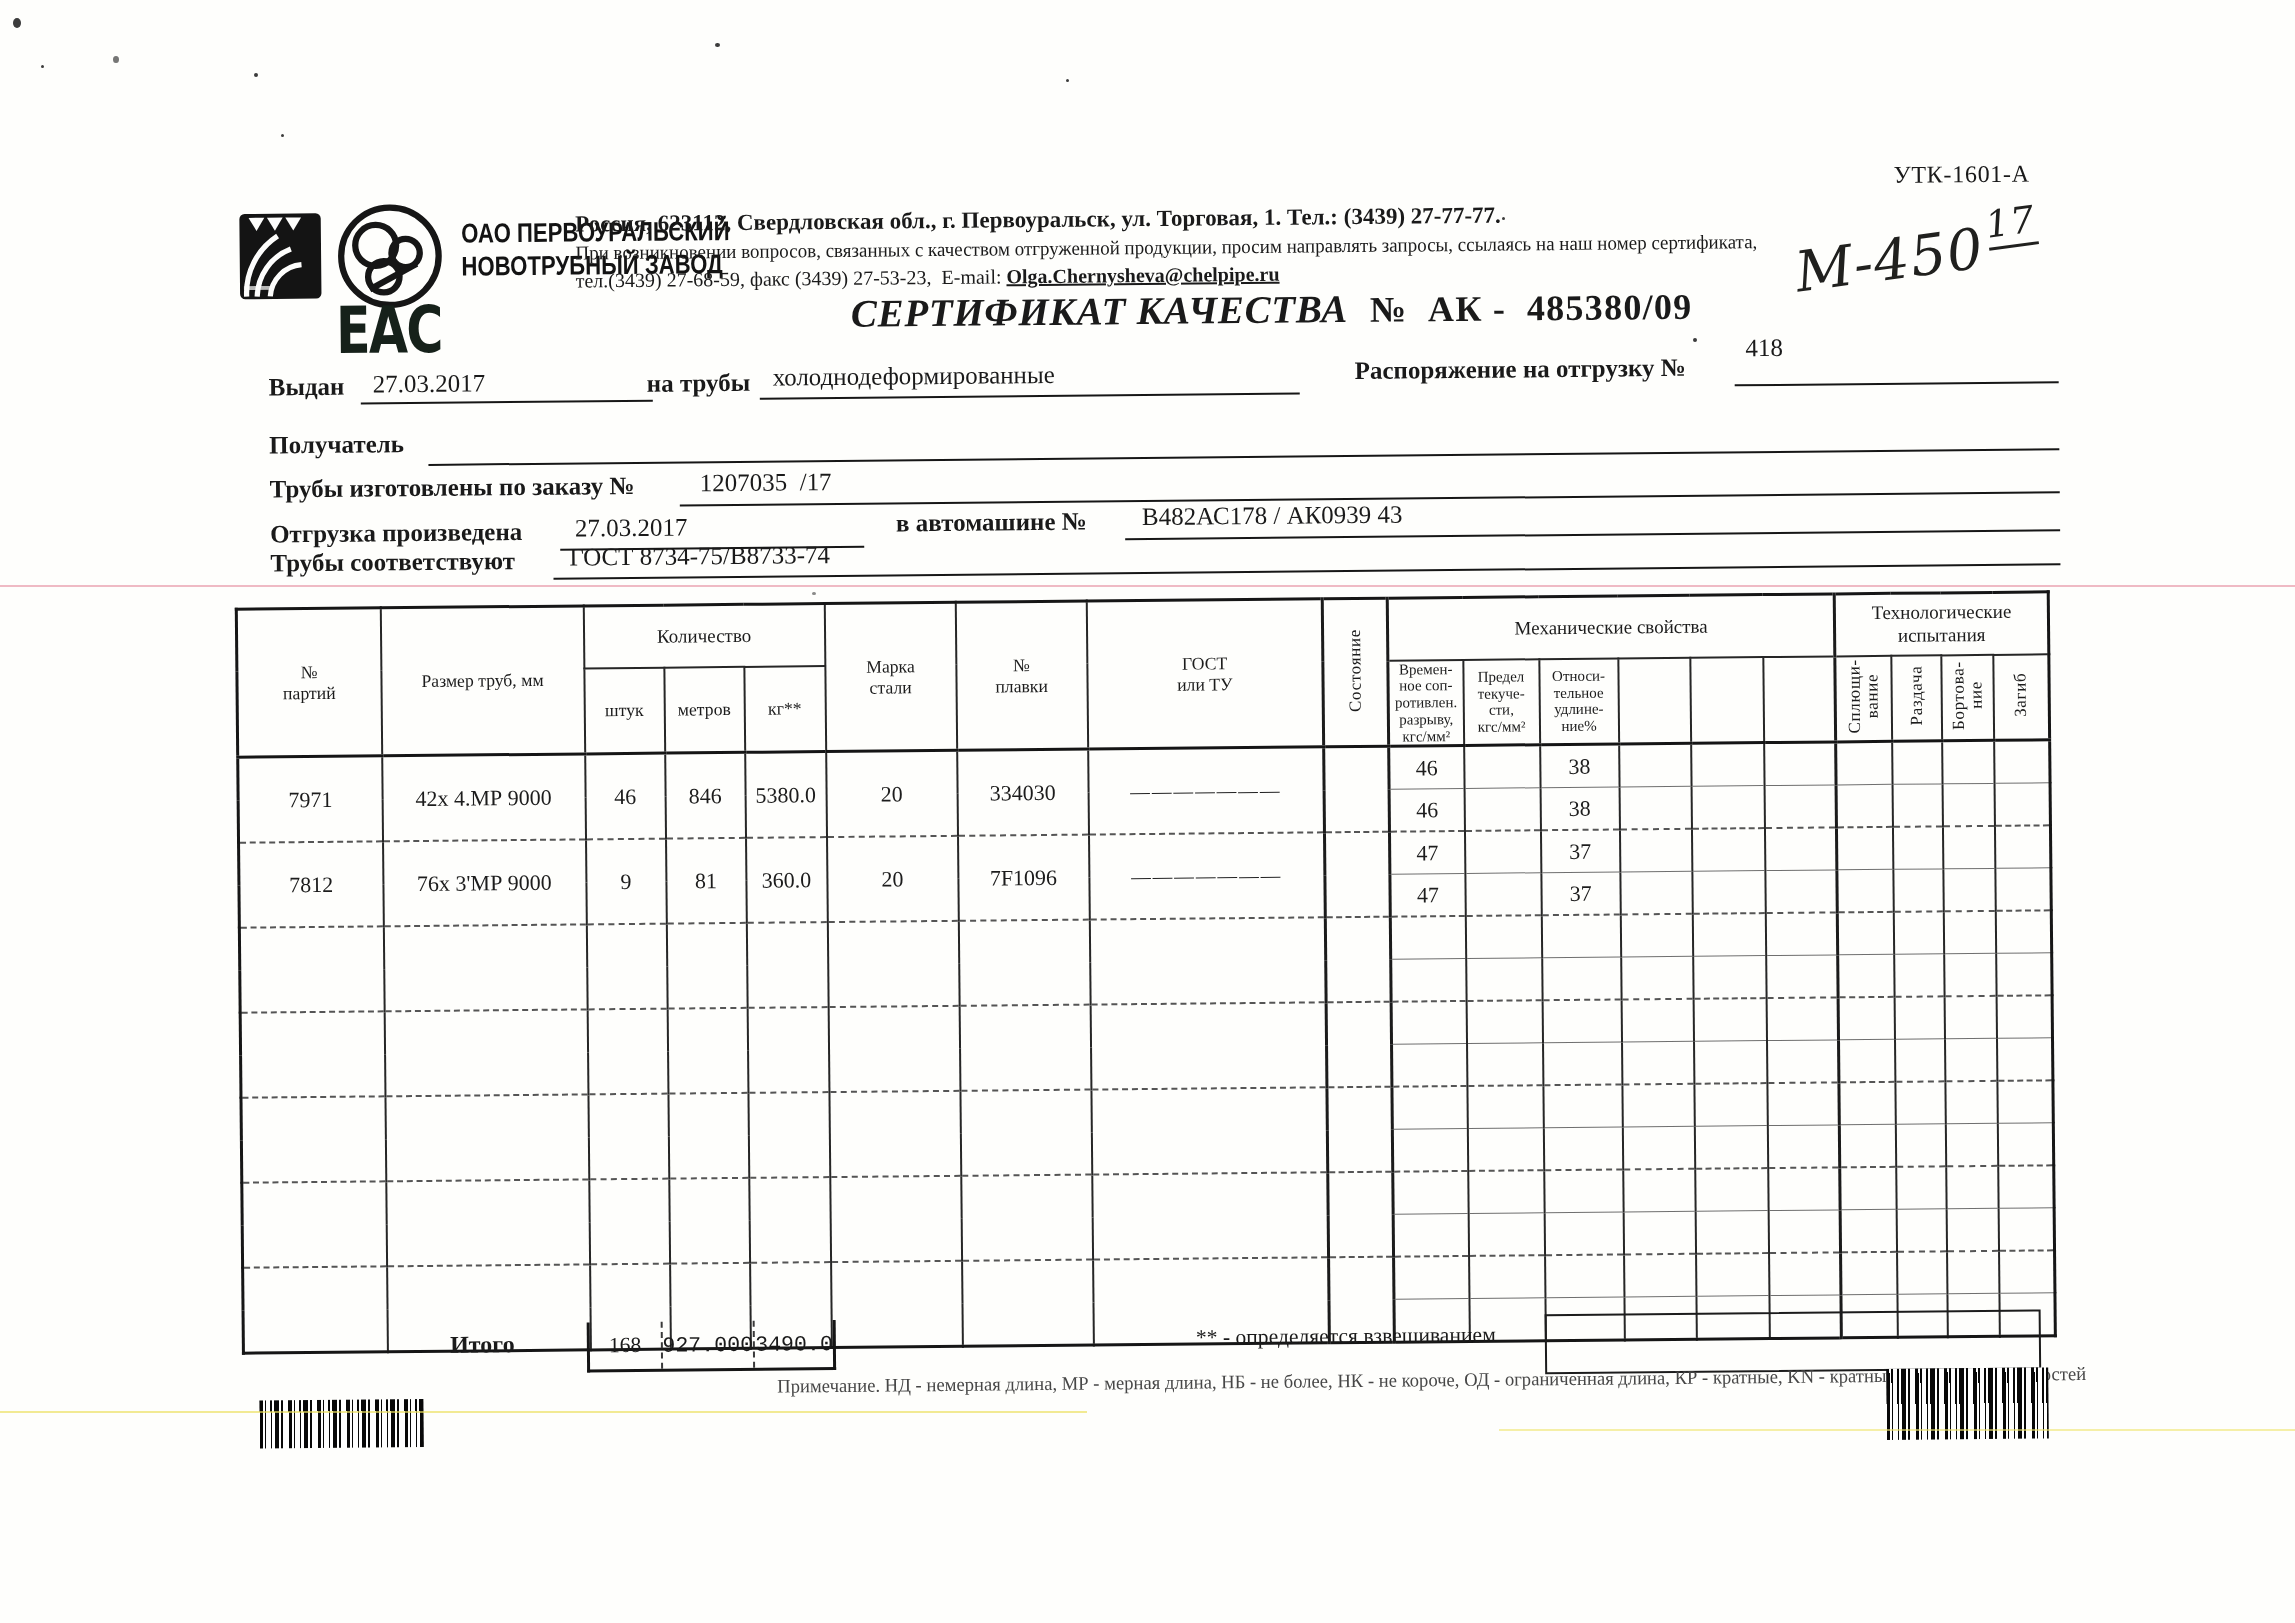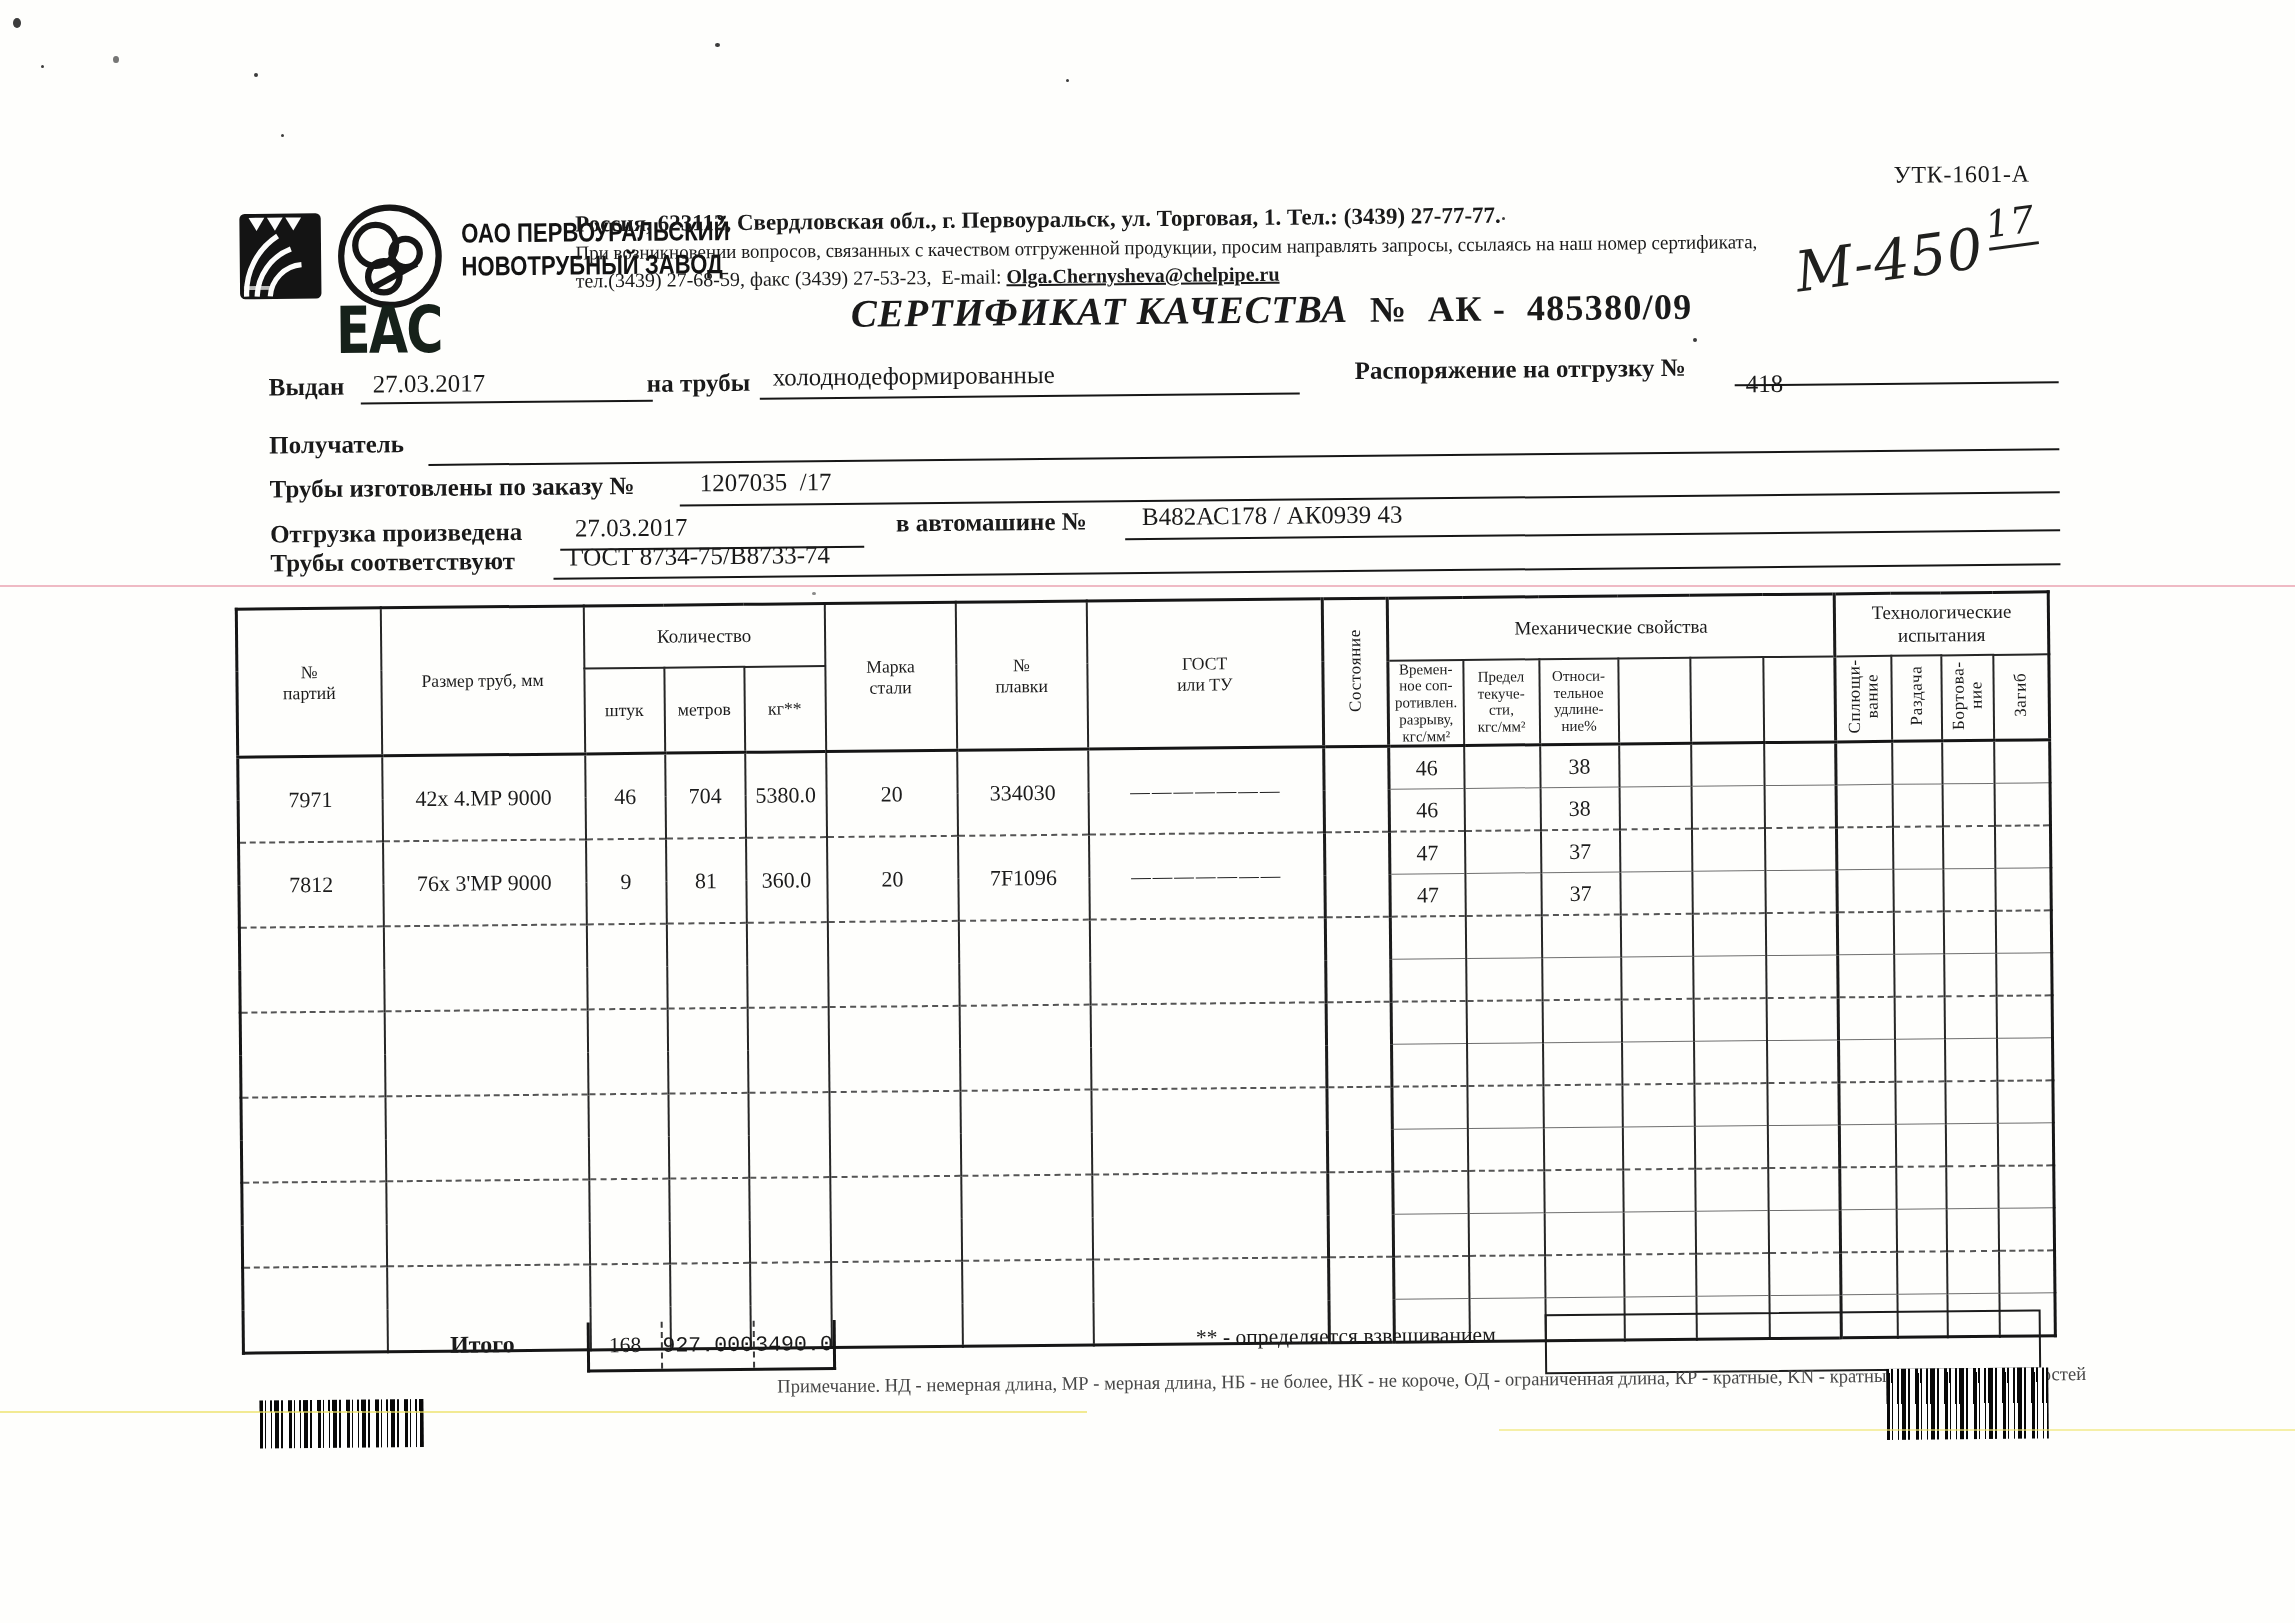--- a/index.html
+++ b/index.html
@@ -108,21 +108,21 @@
 
     <div class="abs title"><span class="t1">СЕРТИФИКАТ КАЧЕСТВА</span><span class="t2">№  АК -  485380/09</span></div>
 
     <span class="abs lbl" style="left:272px;top:365px;">Выдан</span>
     <span class="abs val" style="left:376px;top:363px;">27.03.2017</span>
     <div class="abs uline" style="left:364px;top:395px;width:292px;"></div>
     <span class="abs lbl" style="left:650px;top:365px;">на трубы</span>
     <span class="abs val" style="left:776px;top:360px;">холоднодеформированные</span>
     <div class="abs uline" style="left:763px;top:394px;width:540px;"></div>
     <span class="abs lbl" style="left:1358px;top:359px;">Распоряжение на отгрузку №</span>
-    <span class="abs val" style="left:1749px;top:376px;">418</span>
+    <span class="abs val" style="left:1749px;top:340px;">418</span>
     <div class="abs uline" style="left:1738px;top:390px;width:324px;"></div>
 
     <span class="abs lbl" style="left:272px;top:423px;">Получатель</span>
     <span class="abs val" style="left:445px;top:423px;"></span>
     <div class="abs uline" style="left:431px;top:457px;width:1631px;"></div>
 
     <span class="abs lbl" style="left:272px;top:467px;">Трубы изготовлены по заказу №</span>
     <span class="abs val" style="left:702px;top:465px;">1207035  /17</span>
     <div class="abs uline" style="left:682px;top:500px;width:1380px;"></div>
 
@@ -202,21 +202,21 @@
           <th class="b1 hsub"><span class="vert">Бортова-
 ние</span></th>
           <th class="b1 hsub"><span class="vert">Загиб</span></th>
         </tr>
       </thead>
       <tbody>
       <tr class="rh1">
         <td rowspan="2" class="b0">7971</td>
         <td rowspan="2" class="b1">42х 4.МР 9000</td>
         <td rowspan="2" class="b1">46</td>
-        <td rowspan="2" class="b1">704</td>
+        <td rowspan="2" class="b1">846</td>
         <td rowspan="2" class="b1">5380.0</td>
         <td rowspan="2" class="b1">20</td>
         <td rowspan="2" class="b1">334030</td>
         <td rowspan="2" class="b1 gost-dash">———————</td>
         <td rowspan="2" class="b2"></td>
         <td class="b2 cell">46</td>
         <td class="b1 cell"></td>
         <td class="b1 cell">38</td>
         <td class="b1 cell"></td>
         <td class="b1 cell"></td>

